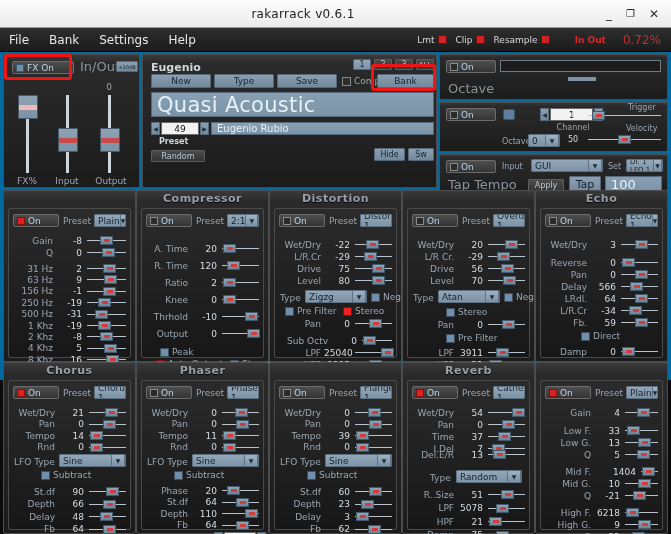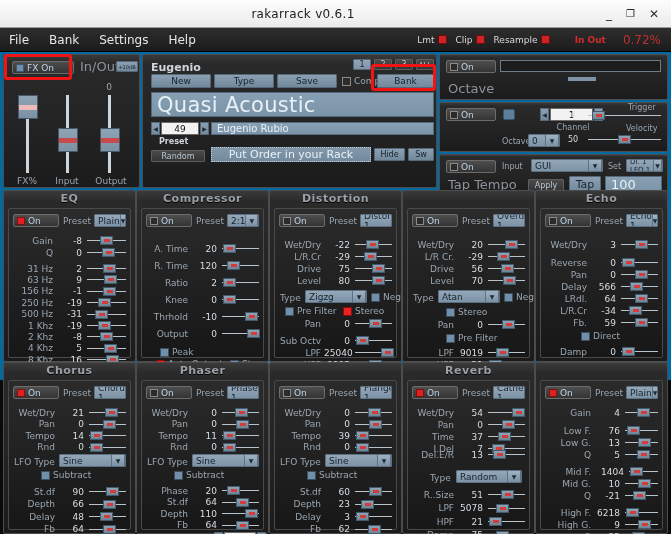--- a/index.html
+++ b/index.html
@@ -189,21 +189,20 @@
     <div class="namefield" style="left:8px;top:37px;width:283px;height:25px;font-size:21px;letter-spacing:.3px;">Quasi Acoustic</div>
 
     <div class="spin" style="left:8px;top:67px;height:13px;">◀</div>
     <div class="numfield" style="left:18px;top:67px;width:38px;height:13px;">49</div>
     <div class="spin" style="left:57px;top:67px;height:13px;">▶</div>
     <div class="plabel" style="left:16px;top:82px;font-size:8px;font-weight:bold;color:#cfd6db;">Preset</div>
 
     <div class="namefield" style="left:68px;top:67px;width:223px;height:13px;font-size:10px;">Eugenio Rubio</div>
 
     <div class="btn dark" style="left:8px;top:95px;width:54px;height:12px;font-size:8px;">Random</div>
-    <div class="namefield dotted" style="left:68px;top:92px;width:160px;height:15px;font-size:11px;justify-content:center;padding-left:0;background:linear-gradient(#8399ab,#738a9d);">Put Order in your Rack</div>
     <div class="btn" style="left:231px;top:93px;width:31px;height:13px;font-size:8px;">Hide</div>
     <div class="btn" style="left:265px;top:93px;width:26px;height:13px;font-size:8px;">Sw</div>
   </div>
 
   <div class="panel" style="left:439px;top:54px;width:229px;height:46px;">
     <div class="onbtn" style="left:6px;top:5px;width:50px;">
       <i class="chk"></i>
       <span>On</span>
     </div>
     <div class="tbar" style="left:60px;top:5px;width:161px;height:12px;"></div>
@@ -264,21 +263,20 @@
       <i class="arrow">▼</i>
     </div>
     <div class="bigword" style="left:8px;top:22px;">Tap Tempo</div>
     <div class="btn dark" style="left:88px;top:24px;width:36px;height:13px;font-size:8px;">Apply</div>
     <div class="btn" style="left:129px;top:21px;width:32px;height:17px;font-size:11px;">Tap</div>
     <div class="namefield" style="left:165px;top:21px;width:57px;height:17px;font-size:13px;">100</div>
   </div>
 
   <div id="fx-root">
       <div class="panel" style="left: 3px; top: 190px; width: 133px; height: 172px;">
-        <div class="fxtitle">EQ</div>
         <div class="fxbody">
           <div class="onbtn" style="left:4px;top:5px;width:46px;">
             <i class="chk red"></i>
             <span>On</span>
           </div>
           <div class="plabel" style="left:54px;top:7px;">Preset</div>
           <div class="combo" style="left:85px;top:5px;right:4px;">
             <span>Plain</span>
             <i class="arrow">▼</i>
           </div>
@@ -573,21 +571,21 @@
           <div class="prow" style="left:4px;top:109px;right:4px;">
                 <div class="pname" style="width:42px;">Pan</div>
                 <div class="pval" style="width:26px;margin-left:3px;">0</div>
                 <div class="slot" style="margin-left:5px;flex:1;">
                   <div class="track"></div>
               <div class="knob" style="left:14px;">
                 <i></i>
               </div>
                 </div>
           </div>
-          <div class="prow" style="left:4px;top:126px;right:4px;">
+          <div class="prow" style="left:11px;top:126px;right:4px;">
                 <div class="pname" style="width:42px;">Sub Octv</div>
                 <div class="pval" style="width:26px;margin-left:3px;">0</div>
                 <div class="slot" style="margin-left:5px;flex:1;">
                   <div class="track"></div>
               <div class="knob" style="left:1px;">
                 <i></i>
               </div>
                 </div>
           </div>
           <div class="prow" style="left:4px;top:138px;right:4px;">
@@ -684,21 +682,21 @@
                 <i></i>
               </div>
                 </div>
           </div>
           <div class="cbrow" style="left:38px;top:124px;">
               <i class="sqchk sq-blue"></i>
             <span>Pre Filter</span>
           </div>
           <div class="prow" style="left:4px;top:138px;right:4px;">
                 <div class="pname" style="width:42px;">LPF</div>
-                <div class="pval" style="width:26px;margin-left:3px;">9019</div>
+                <div class="pval" style="width:26px;margin-left:3px;">3911</div>
                 <div class="slot" style="margin-left:5px;flex:1;">
                   <div class="track"></div>
               <div class="knob" style="left:8px;">
                 <i></i>
               </div>
                 </div>
           </div>
           <div class="prow" style="left:4px;top:150px;right:4px;">
                 <div class="pname" style="width:42px;">HPF</div>
                 <div class="pval" style="width:26px;margin-left:3px;">21</div>
@@ -1240,21 +1238,21 @@
                 <div class="pval" style="width:26px;margin-left:3px;">4</div>
                 <div class="slot" style="margin-left:5px;flex:1;">
                   <div class="track"></div>
               <div class="knob" style="left:12px;">
                 <i></i>
               </div>
                 </div>
           </div>
           <div class="prow" style="left:4px;top:44px;right:4px;">
                 <div class="pname" style="width:46px;">Low F.</div>
-                <div class="pval" style="width:26px;margin-left:3px;">76</div>
+                <div class="pval" style="width:26px;margin-left:3px;">33</div>
                 <div class="slot" style="margin-left:5px;flex:1;">
                   <div class="track"></div>
               <div class="knob" style="left:2px;">
                 <i></i>
               </div>
                 </div>
           </div>
           <div class="prow" style="left:4px;top:56px;right:4px;">
                 <div class="pname" style="width:46px;">Low G.</div>
                 <div class="pval" style="width:26px;margin-left:3px;">13</div>
@@ -1270,21 +1268,21 @@
                 <div class="pval" style="width:26px;margin-left:3px;">5</div>
                 <div class="slot" style="margin-left:5px;flex:1;">
                   <div class="track"></div>
               <div class="knob" style="left:12px;">
                 <i></i>
               </div>
                 </div>
           </div>
           <div class="prow" style="left:4px;top:85px;right:4px;">
                 <div class="pname" style="width:46px;">Mid F.</div>
-                <div class="pval" style="width:26px;margin-left:7px;">1404</div>
+                <div class="pval" style="width:26px;margin-left:19px;">1404</div>
                 <div class="slot" style="margin-left:5px;flex:1;">
                   <div class="track"></div>
               <div class="knob" style="left:1px;">
                 <i></i>
               </div>
                 </div>
           </div>
           <div class="prow" style="left:4px;top:97px;right:4px;">
                 <div class="pname" style="width:46px;">Mid G.</div>
                 <div class="pval" style="width:26px;margin-left:3px;">10</div>

